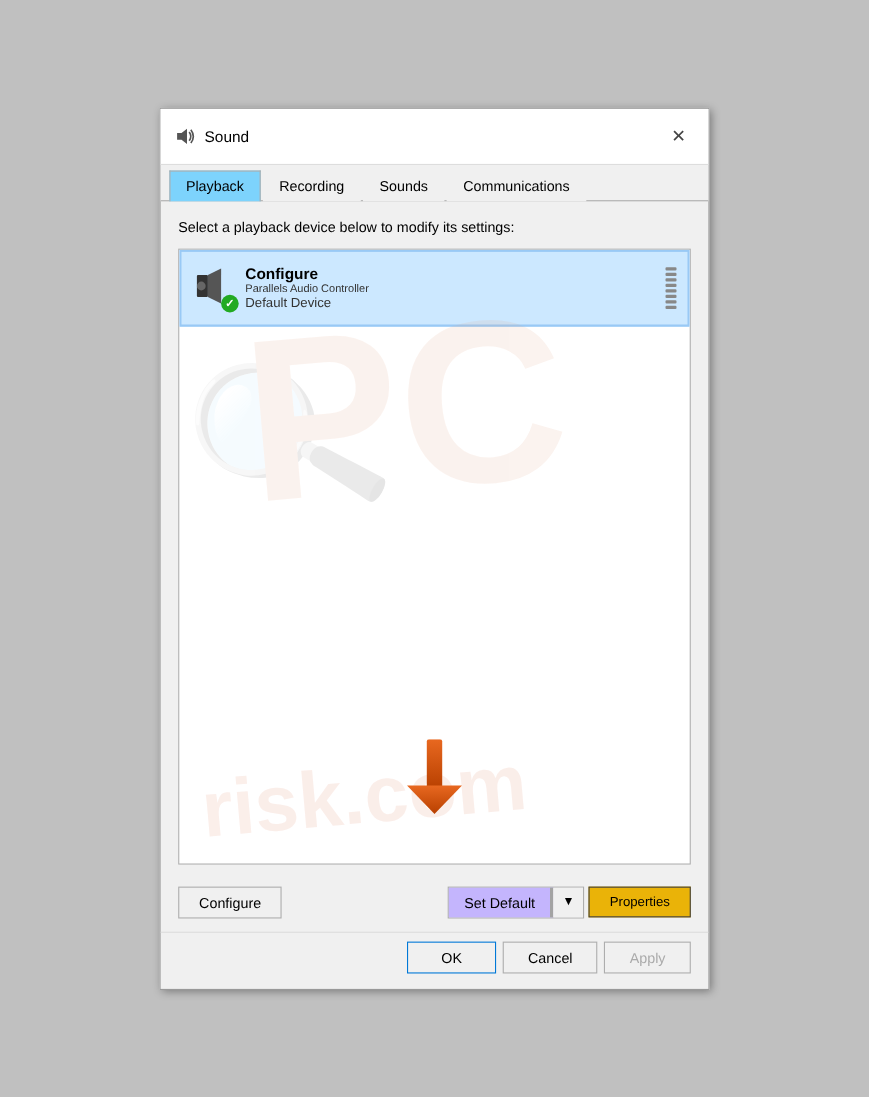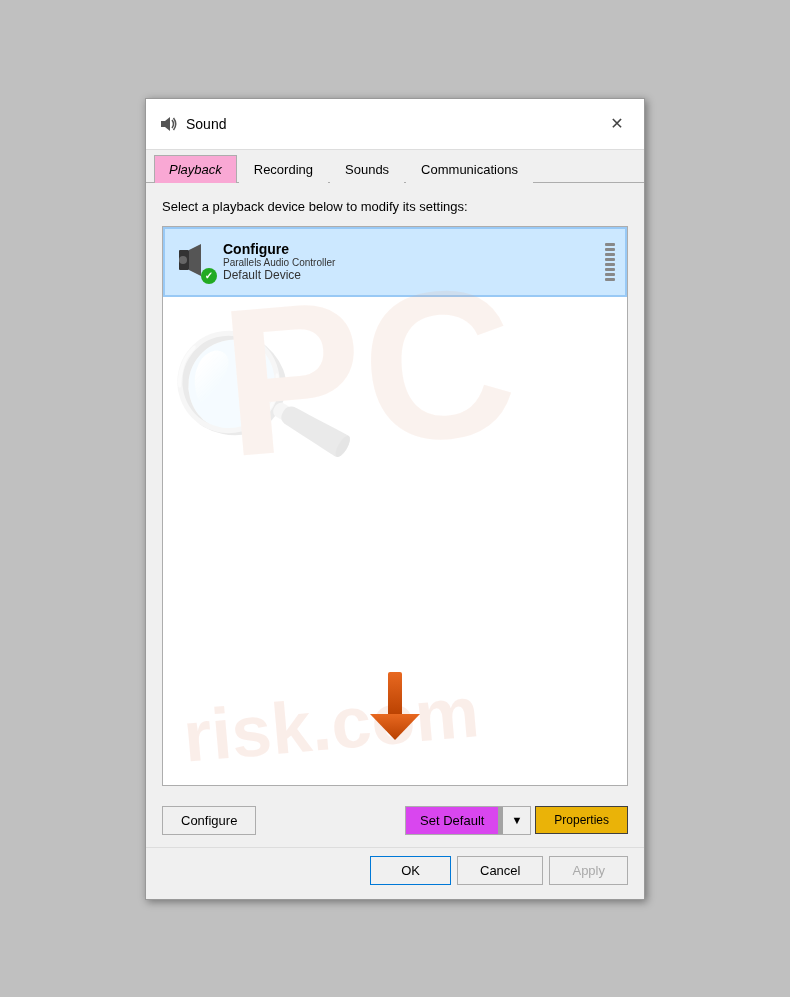--- a/index.html
+++ b/index.html
@@ -66,25 +66,24 @@
       border: 1px solid transparent;
       border-bottom: none;
       margin-right: 2px;
       background: #f0f0f0;
       color: #000;
       font-size: 13px;
       position: relative;
       top: 1px;
     }
     .tab.active {
-      background: #f9a8d4;
+      background: #7dd3fc;
       border-color: #adadad;
       border-bottom-color: #f0f0f0;
       z-index: 1;
-      font-style: italic;
     }
     .content {
       padding: 16px 16px 12px 16px;
       flex: 1;
       display: flex;
       flex-direction: column;
     }
     .instruction {
       margin-bottom: 12px;
       font-size: 13px;
@@ -219,25 +218,25 @@
       font-size: 13px;
     }
     .spacer { flex: 1; }
     .set-default-group {
       display: flex;
       border: 1px solid #adadad;
       cursor: pointer;
     }
     .btn-set-default {
       padding: 6px 14px;
-      background: #d946ef;
+      background: #c4b5fd;
       border: none;
       cursor: pointer;
       font-size: 13px;
-      border-right: 5px solid #a3a3a3;
+      border-right: 3px solid #a3a3a3;
       text-align: right;
     }
     .btn-dropdown {
       padding: 6px 8px;
       background: #f0f0f0;
       border: none;
       cursor: pointer;
       font-size: 11px;
     }
     .btn-properties {

